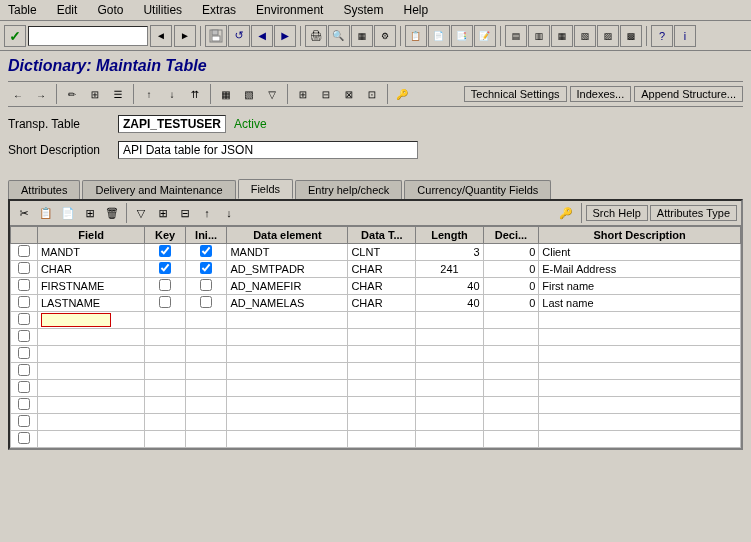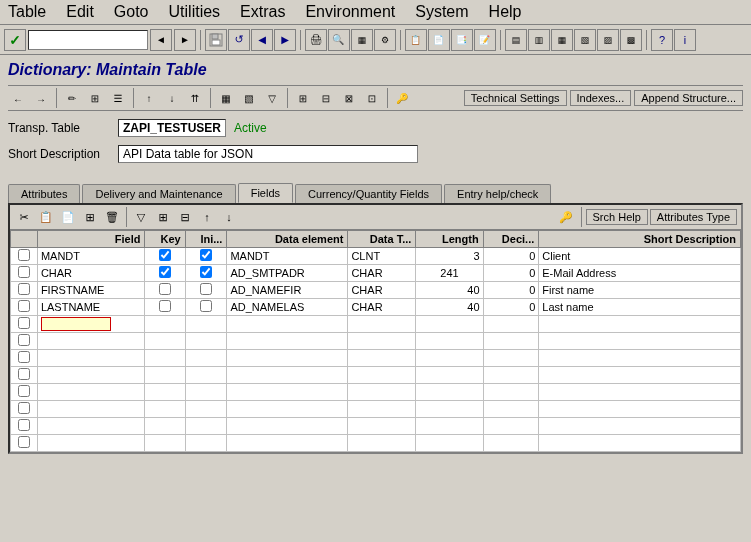--- a/index.html
+++ b/index.html
@@ -17,21 +17,21 @@
       background: #d4d0c8;
       border-bottom: 1px solid #808080;
       display: flex;
       align-items: center;
       padding: 1px 4px;
       gap: 12px;
     }
     .menu-item {
       padding: 2px 4px;
       cursor: pointer;
-      font-size: 16px;
+      font-size: 12px;
     }
 
     
     .toolbar {
       background: #d4d0c8;
       border-bottom: 1px solid #808080;
       display: flex;
       align-items: center;
       padding: 2px 4px;
       gap: 2px;
@@ -185,21 +185,21 @@
       width: 100%;
       border-collapse: collapse;
       font-size: 11px;
     }
     thead tr {
       background: #d4d0c8;
     }
     th {
       border: 1px solid #808080;
       padding: 2px 4px;
-      text-align: right;
+      text-align: center;
       font-weight: bold;
       background: #d4d0c8;
       white-space: nowrap;
     }
     td {
       border: 1px solid #c0c0c0;
       padding: 1px 3px;
       white-space: nowrap;
     }
     .row-even { background: white; }
@@ -365,22 +365,22 @@
   </div>
   <div class="form-row">
     <span class="form-label">Short Description</span>
     <span class="form-desc">API Data table for JSON</span>
   </div>
 
   <div class="tabs-container" style="margin-top:20px;">
     <div class="tab">Attributes</div>
     <div class="tab">Delivery and Maintenance</div>
     <div class="tab active">Fields</div>
+    <div class="tab">Entry help/check</div>
     <div class="tab">Currency/Quantity Fields</div>
-    <div class="tab">Entry help/check</div>
   </div>
 
   <div class="table-container">
 
     <div class="table-toolbar">
 
       <button class="icon-btn" style="font-size:11px;">✂</button>
       <button class="icon-btn" style="font-size:11px;">📋</button>
       <button class="icon-btn" style="font-size:11px;">📄</button>
       <button class="icon-btn" style="font-size:11px;">⊞</button>

